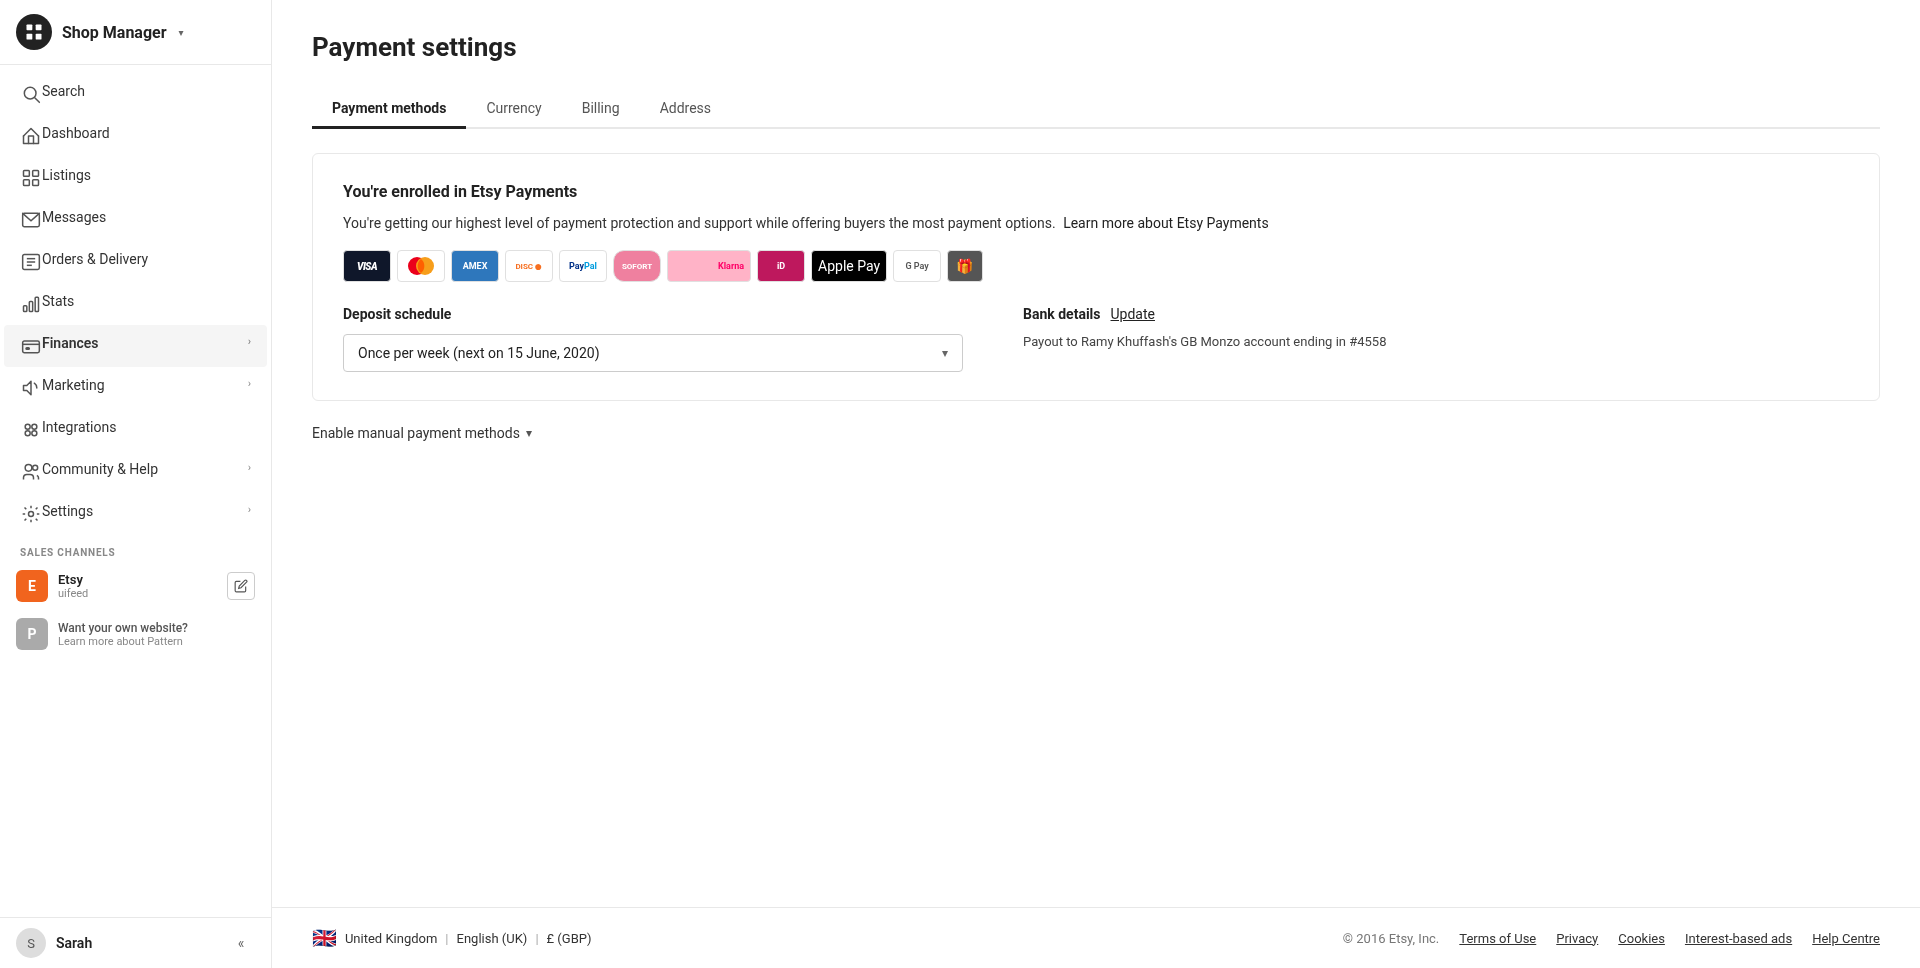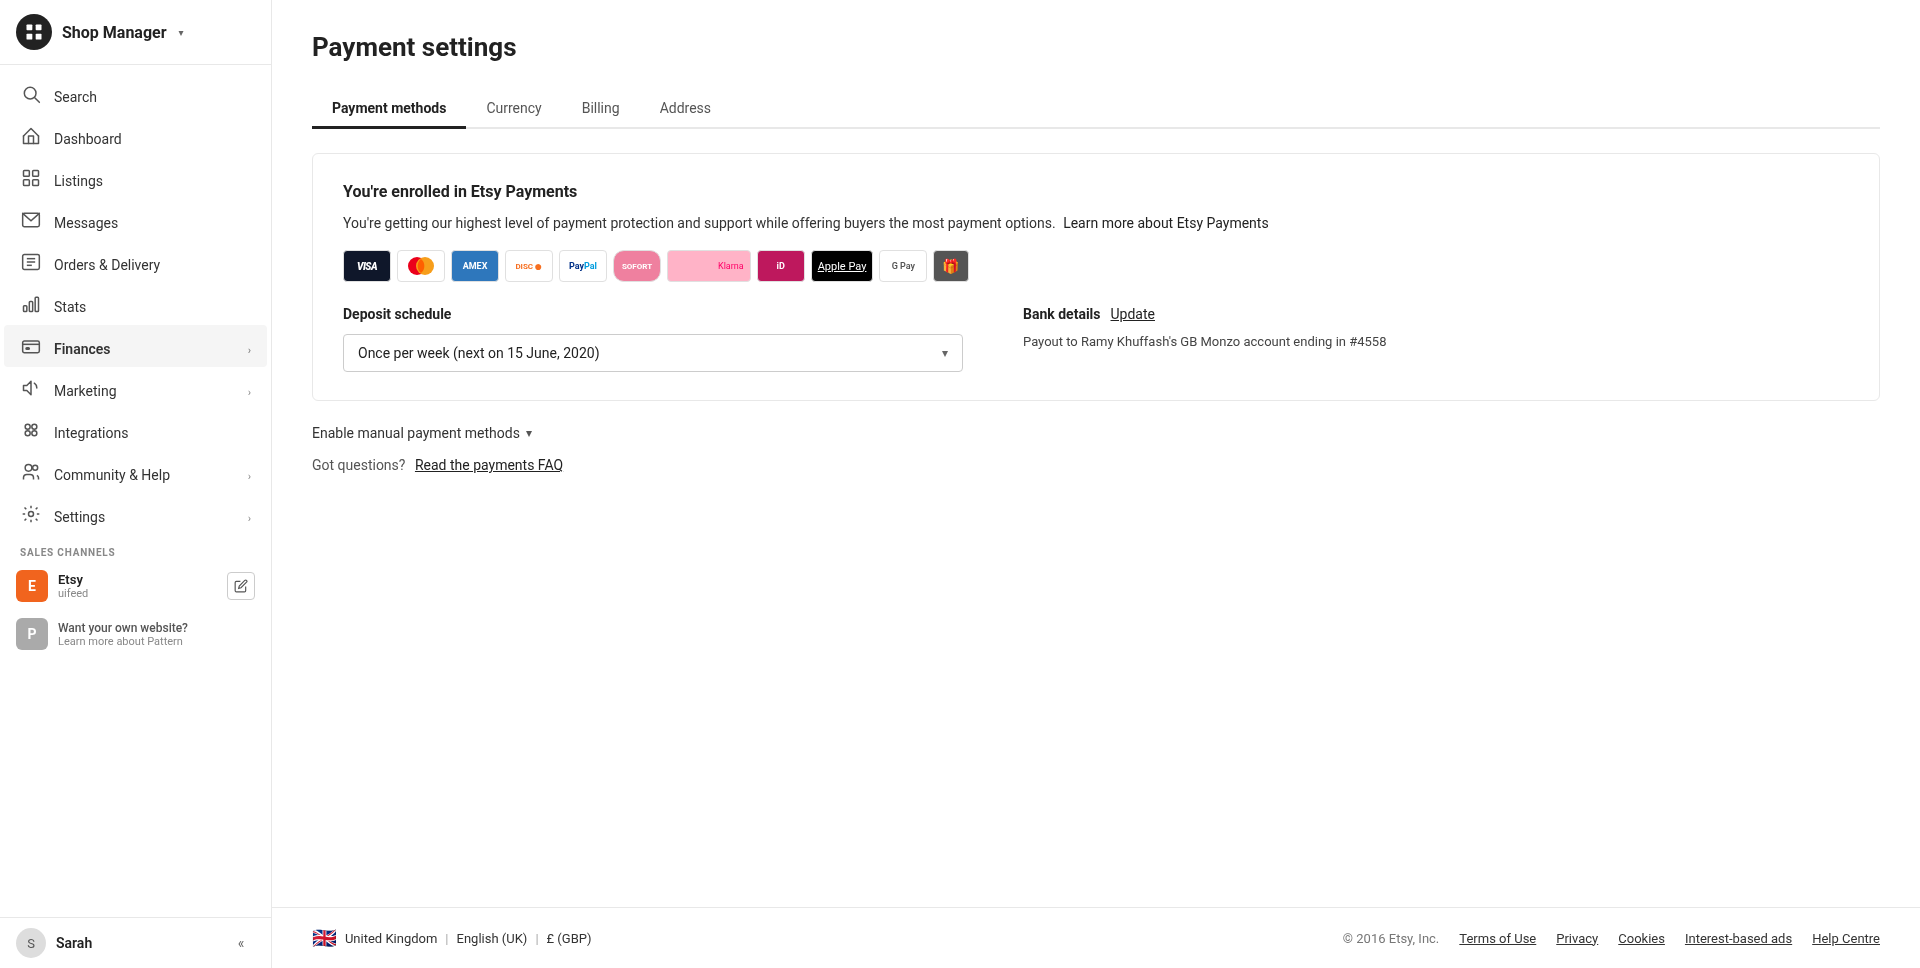--- a/index.html
+++ b/index.html
@@ -5,21 +5,21 @@
     * { box-sizing: border-box; margin: 0; padding: 0; }
     body { font-family: -apple-system, BlinkMacSystemFont, 'Segoe UI', Roboto, sans-serif; background: #fff; display: flex; height: 968px; overflow: hidden; color: #222; font-size: 14px; }
 
     
     .sidebar { width: 272px; min-width: 272px; background: #fff; border-right: 1px solid #e8e8e8; display: flex; flex-direction: column; height: 100%; }
     .sidebar-header { padding: 14px 16px; display: flex; align-items: center; gap: 10px; border-bottom: 1px solid #e8e8e8; }
     .sidebar-header-icon { width: 36px; height: 36px; background: #222; border-radius: 50%; display: flex; align-items: center; justify-content: center; color: #fff; font-size: 18px; }
     .sidebar-header-title { font-size: 16px; font-weight: 700; }
     .sidebar-header-arrow { font-size: 10px; color: #666; margin-left: 2px; }
     .sidebar-nav { flex: 1; overflow-y: auto; padding: 8px 0; }
-    .sidebar-item { display: flex; align-items: flex-end; gap: 12px; padding: 10px 16px; cursor: pointer; color: #333; text-decoration: none; border-radius: 4px; margin: 0 4px; position: relative; }
+    .sidebar-item { display: flex; align-items: flex-start; padding: 10px 16px; cursor: pointer; color: #333; text-decoration: none; border-radius: 4px; margin: 0 4px; position: relative; }
     .sidebar-item.active { background: #f5f5f5; font-weight: 600; }
     .sidebar-item-icon { width: 22px; height: 22px; display: flex; align-items: center; justify-content: center; flex-shrink: 0; }
     .sidebar-item svg { width: 20px; height: 20px; fill: none; stroke: #555; stroke-width: 1.8; }
     .sidebar-item-label { flex: 1; font-size: 14px; }
     .sidebar-item-chevron { font-size: 11px; color: #888; }
     .sidebar-section-label { font-size: 10px; font-weight: 700; color: #888; letter-spacing: 0.08em; padding: 12px 20px 4px; text-transform: uppercase; }
     .sidebar-channel { display: flex; align-items: center; gap: 10px; padding: 8px 16px; cursor: pointer; }
     .channel-icon { width: 32px; height: 32px; border-radius: 6px; display: flex; align-items: center; justify-content: center; color: #fff; font-weight: 700; font-size: 14px; }
     .channel-info { flex: 1; }
     .channel-name { font-size: 13px; font-weight: 600; }
@@ -300,27 +300,27 @@
           <span style="font-size: 14px; color: #f76f20; margin-left: 1px;">●</span>
         </div>
         <div class="payment-icon paypal-icon">
           <span style="font-size: 9px; font-weight: 700; color: #003087;">Pay</span>
             <span style="font-size: 9px; font-weight: 700; color: #009cde;">Pal</span>
         </div>
         <div class="payment-icon sofort-icon" style="background: #EF809F;">
           <span style="font-size: 8px; font-weight: 700; color: #fff;">SOFORT</span>
         </div>
         <div class="payment-icon klarna-icon" style="background: #ffb3c7;">
-          <span style="font-size: 9px; font-weight: 400; color: #ff0067; padding-left: 44px;">Klarna</span>
+          <span style="font-size: 9px; font-weight: 700; color: #ff0067; padding-left: 44px;">Klarna</span>
         </div>
         <div class="payment-icon ideal-icon" style="background: #be185d;">
           <span style="font-size: 9px; font-weight: 700; color: #fff;">iD</span>
         </div>
         <div class="payment-icon applepay-icon" style="background: #000;">
-          <span style="font-size: 11px; color: #fff; text-decoration: underline;">Apple Pay</span>
+          <span style="font-size: 14px; color: #fff;">Apple Pay</span>
         </div>
         <div class="payment-icon gpay-icon" style="background: #fff;">
           <span style="font-size: 9px; font-weight: 600; color: #555;">G Pay</span>
         </div>
         <div class="payment-icon gift-icon" style="background: #555; min-width: 36px;">
           <span style="font-size: 14px;">🎁</span>
         </div>
       </div>
 
       <div class="deposit-bank-row">
@@ -339,24 +339,20 @@
           <div class="bank-details-text">Payout to Ramy Khuffash's GB Monzo account ending in #4558</div>
         </div>
       </div>
     </div>
 
     <div class="manual-payment">
       <span>Enable manual payment methods</span>
       <span class="manual-chevron">▾</span>
     </div>
 
-    <div class="faq-row">
-      <span>Got questions?</span>
-      <a class="faq-link" style="margin-left: 6px;">Read the payments FAQ</a>
-    </div>
   </div>
 
   <div class="footer">
     <div class="footer-locale">
       <span class="flag">🇬🇧</span>
       <span>United Kingdom</span>
       <span style="color: #aaa;">|</span>
       <span>English (UK)</span>
       <span style="color: #aaa;">|</span>
       <span>£ (GBP)</span>

